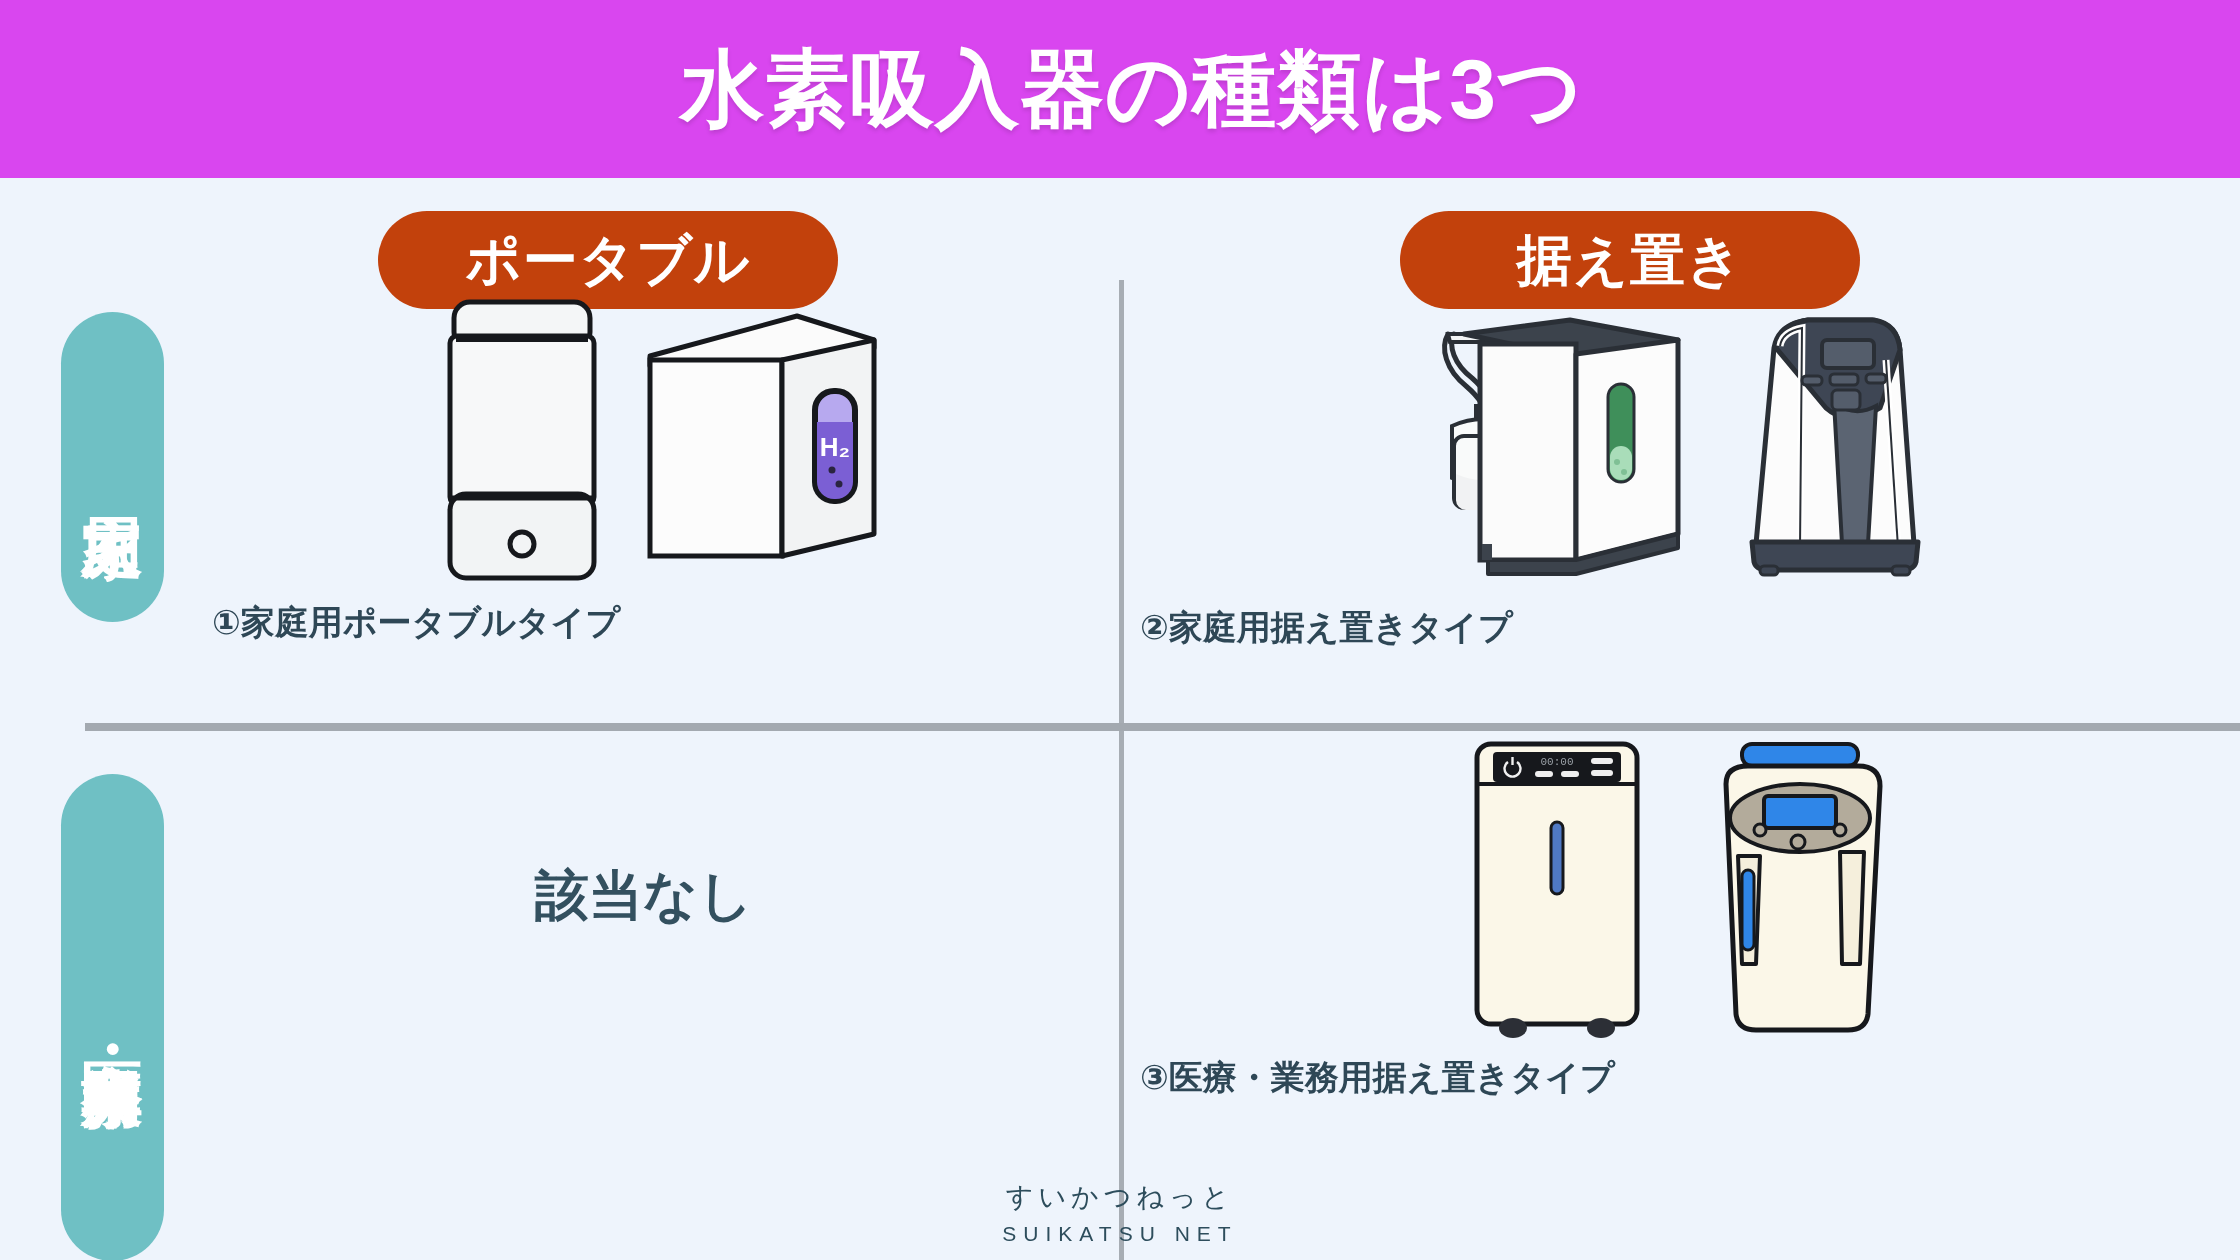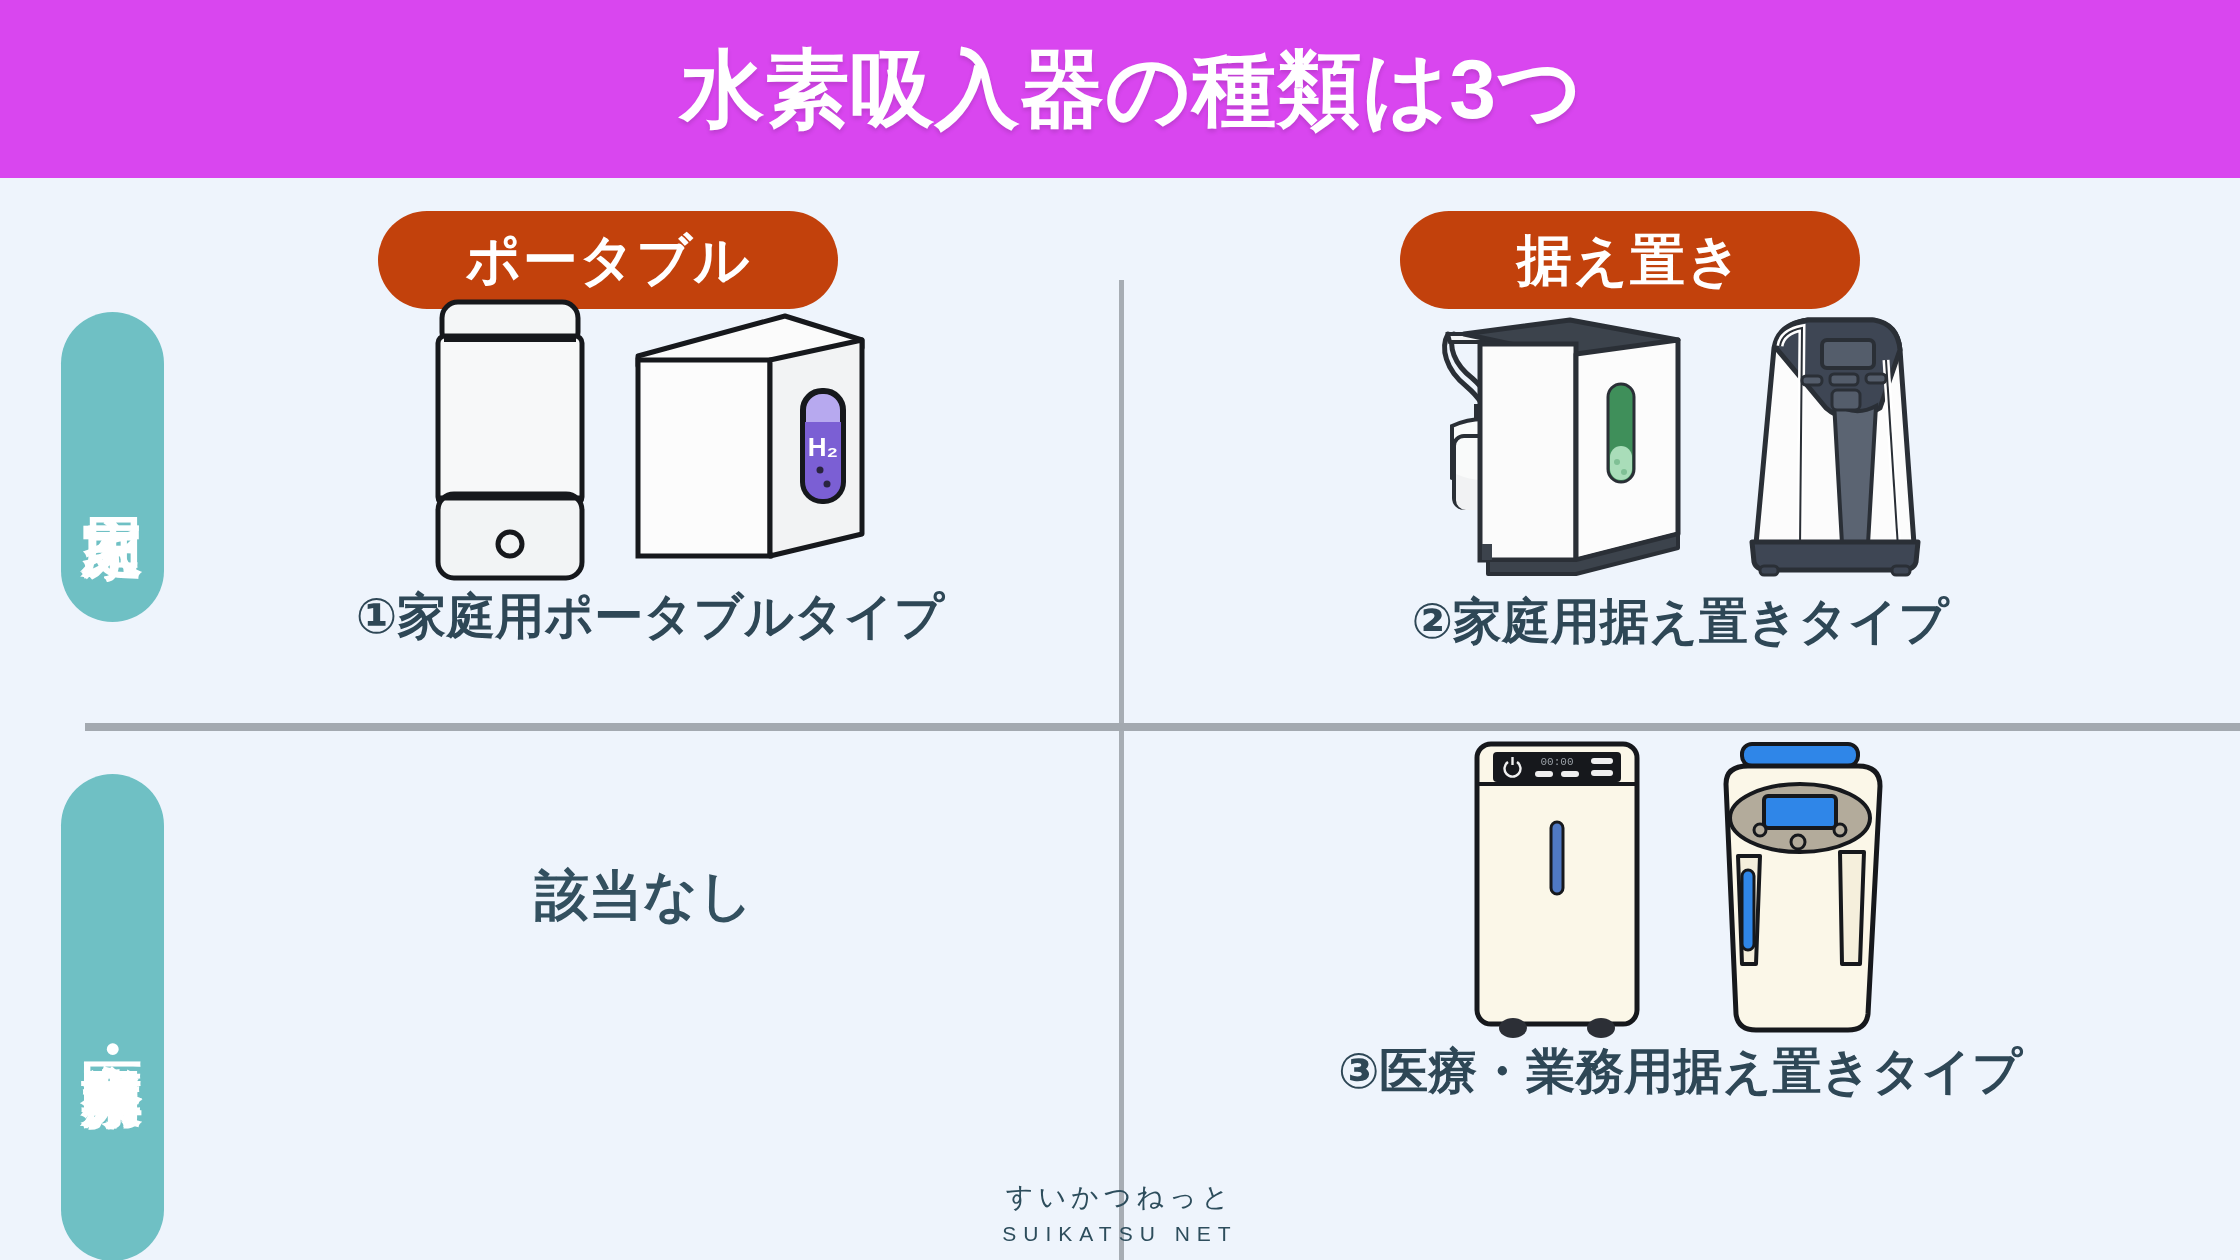--- a/index.html
+++ b/index.html
@@ -110,41 +110,41 @@
     white-space: nowrap;
   }
   #rowpill-home { top: 134px; height: 310px; }
   #rowpill-medical { top: 596px; height: 487px; }
 
   
   .cell {
     position: absolute;
     box-sizing: border-box;
   }
-  #cell-home-portable { left: 200px; top: 120px; width: 900px; height: 420px; }
+  #cell-home-portable { left: 212px; top: 120px; width: 900px; height: 420px; }
   #cell-home-stationary { left: 1140px; top: 120px; width: 1080px; height: 420px; }
   #cell-med-portable { left: 194px; top: 560px; width: 900px; height: 500px; }
   #cell-med-stationary { left: 1140px; top: 560px; width: 1080px; height: 520px; }
 
   .cell-art {
     position: relative;
     width: 100%;
     display: flex;
     align-items: flex-end;
     justify-content: center;
     gap: 40px;
   }
   .caption {
-    text-align: center;
+    text-align: left;
     color: #2e4756;
-    font-size: 49px;
+    font-size: 34px;
     font-weight: 700;
     line-height: 1;
     white-space: nowrap;
-    margin-top: 9px;
+    margin-top: 22px;
   }
   .empty-note {
     text-align: center;
     color: #33505f;
     font-size: 54px;
     font-weight: 700;
     line-height: 1;
     margin-top: 130px;
   }
 

